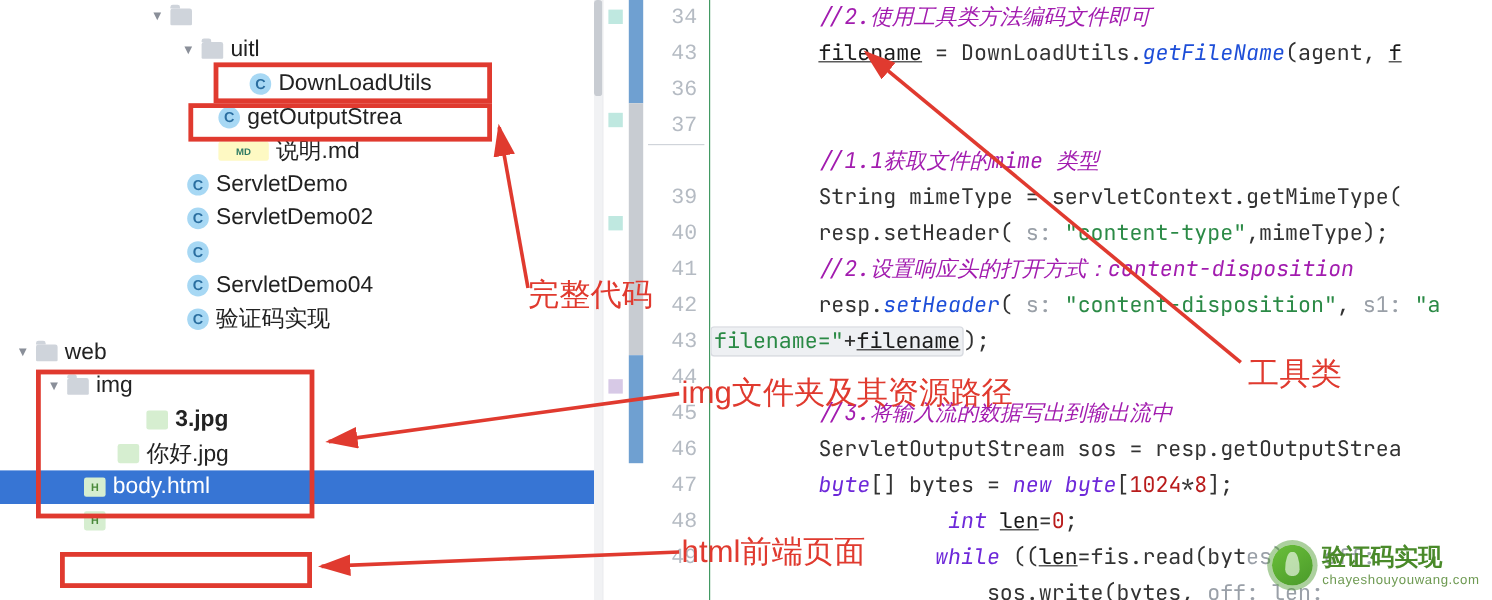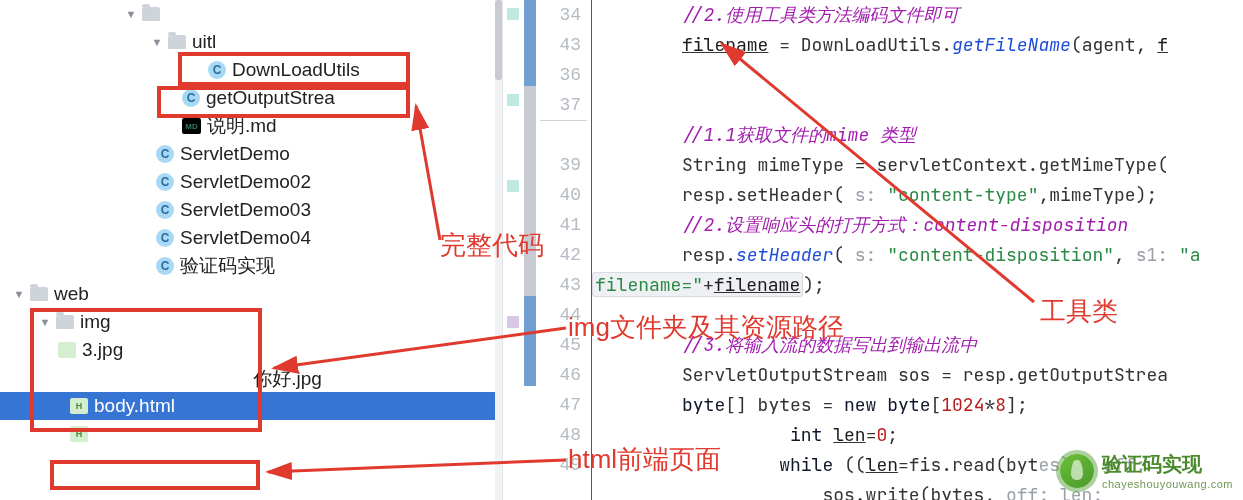--- a/index.html
+++ b/index.html
@@ -10,21 +10,21 @@
   
   .panel-left { width: 502px; height: 100%; background: #ffffff; position: relative; display: flex; flex-direction: column;}
   .tree-area { width: 495px; flex: 1 1 auto; overflow: hidden; }
   .tree-row { display: flex; align-items: center; height: 28px; font-size: 19px; color: #222; white-space: nowrap; cursor: pointer; }
   .tree-row.selected { background: #3775d4; color: #fff; }
   .tree-row.selected .name { color: #fff; }
   .arrow { width: 14px; height: 14px; display: flex; align-items: center; justify-content: center; margin-right: 4px; color: #8a8f99; font-size: 11px; }
   .folder-icon { width: 18px; height: 14px; background: #cfd4db; border-radius: 2px 2px 1px 1px; margin-right: 6px; position: relative; }
   .folder-icon::before { content:""; position:absolute; top:-3px; left:0; width:8px; height:3px; background:#cfd4db; border-radius: 2px 2px 0 0; }
   .class-icon { width: 18px; height: 18px; border-radius: 50%; background:#a7d8f4; display:flex; align-items:center; justify-content:center; color:#2a6ea0; font-size:12px; font-weight:600; margin-right:6px; }
-  .md-icon { width: 19px; height: 16px; background:#000000; border-radius:2px; display:flex; align-items:center; justify-content:center; color:#2f7a63; font-size:8px; font-weight:700; margin-right:6px; }
+  .md-icon { width: 42px; height: 16px; background:#fef9c3; border-radius:2px; display:flex; align-items:center; justify-content:center; color:#2f7a63; font-size:8px; font-weight:700; margin-right:6px; }
   .html-icon { width: 18px; height: 16px; background:#d6eed0; border-radius:2px; display:flex; align-items:center; justify-content:center; color:#4a8a3a; font-size:9px; font-weight:700; margin-right:6px; }
   .jpg-icon { width: 18px; height: 16px; background:#d6eed0; border-radius:2px; display:flex; align-items:center; justify-content:center; color:#4a8a3a; font-size:8px; font-weight:700; margin-right:6px; }
   .name { color:#222; }
   .tree-scroll { width: 7px; height: 100%; position: absolute; right: 0; top:0; background:#f1f2f4; }
   .tree-scroll::after{ content:""; position:absolute; top:0; left:0; width:100%; height:80px; background:#c8ccd2; border-radius:3px;}
 
   
   .vdiv { width: 34px; height: 100%; position: relative; background:#fff; border-left:1px solid #e3e5e8; }
   .marker-strip { position:absolute; left:0; top:0; width:20px; height:100%; background:#ffffff; }
   .marker { position:absolute; left:4px; width:12px; height:12px; }
@@ -36,21 +36,21 @@
   .seg-gray{ background:#c8ccd2; }
 
   
   .panel-right{ flex:1 1 auto; height:100%; display:flex; }
   .gutter{ width:56px; background:#fff; border-right:1px solid #15803d; font-family:Liberation Mono, monospace; font-size:18px; color:#b5bbc3; }
   .gutter-line{ height:30px; display:flex; align-items:center; justify-content:flex-end; padding-right:10px; position:relative;}
   .gutter-sep::before{ content:""; position:absolute; left:4px; right:4px; top:0; height:1px; background:#d0d4da;}
   .code{ flex:1 1 auto; background:#fff; font-family:"JetBrains Mono","Consolas",monospace; font-size:18px; line-height:30px; white-space:pre; overflow:hidden; color:#333; padding-left:90px;}
   .code .cl{ display:block; height:30px; }
   .cmt{ color:#a21caf; font-style:italic;text-align:right;}
-  .kw{ color:#0f172a;}
+  .kw{ color:#6d28d9;font-style:italic;}
   .str{ color:#2b8a46;}
   .num{ color:#b91c1c;}
   .ident{ color:#1b1b1b;}
   .mname{ font-style:italic; color:#1d4ed8;}
   .underline{ text-decoration:underline; text-decoration-color:#333;}
   .hint{ color:#9aa0a8; font-style:normal;}
   .hl-box{ background:#eef0f3; border:1px solid #d7dae0; border-radius:3px; padding:0 2px;}
 
   
   .overlay{ position:absolute; left:0; top:0; width:100%; height:100%; pointer-events:none; }
@@ -103,21 +103,20 @@
           <span class="name">ServletDemo</span>
         </div>
         <div class="tree-row" style="padding-left: 138px;">
           <span class="arrow"></span>
           <span class="class-icon">C</span>
           <span class="name">ServletDemo02</span>
         </div>
         <div class="tree-row" style="padding-left: 138px;">
           <span class="arrow"></span>
           <span class="class-icon">C</span>
-          <span class="name">ServletDemo03</span>
         </div>
         <div class="tree-row" style="padding-left: 138px;">
           <span class="arrow"></span>
           <span class="class-icon">C</span>
           <span class="name">ServletDemo04</span>
         </div>
         <div class="tree-row" style="padding-left: 138px;">
           <span class="arrow"></span>
           <span class="class-icon">C</span>
           <span class="name">验证码实现</span>
@@ -125,26 +124,26 @@
         <div class="tree-row" style="padding-left: 12px;">
           <span class="arrow">▼</span>
           <span class="folder-icon"></span>
           <span class="name">web</span>
         </div>
         <div class="tree-row" style="padding-left: 38px;">
           <span class="arrow">▼</span>
           <span class="folder-icon"></span>
           <span class="name">img</span>
         </div>
-        <div class="tree-row" style="padding-left: 40px;">
+        <div class="tree-row" style="padding-left: 104px; font-weight: bold;">
           <span class="arrow"></span>
           <span class="jpg-icon"></span>
           <span class="name">3.jpg</span>
         </div>
-        <div class="tree-row" style="padding-left: 80px; flex-direction: column;">
+        <div class="tree-row" style="padding-left: 80px;">
           <span class="arrow"></span>
           <span class="jpg-icon"></span>
           <span class="name">你好.jpg</span>
         </div>
         <div class="tree-row selected" style="padding-left: 52px;">
           <span class="arrow"></span>
           <span class="html-icon">H</span>
           <span class="name">body.html</span>
         </div>
         <div class="tree-row" style="padding-left: 52px;">

